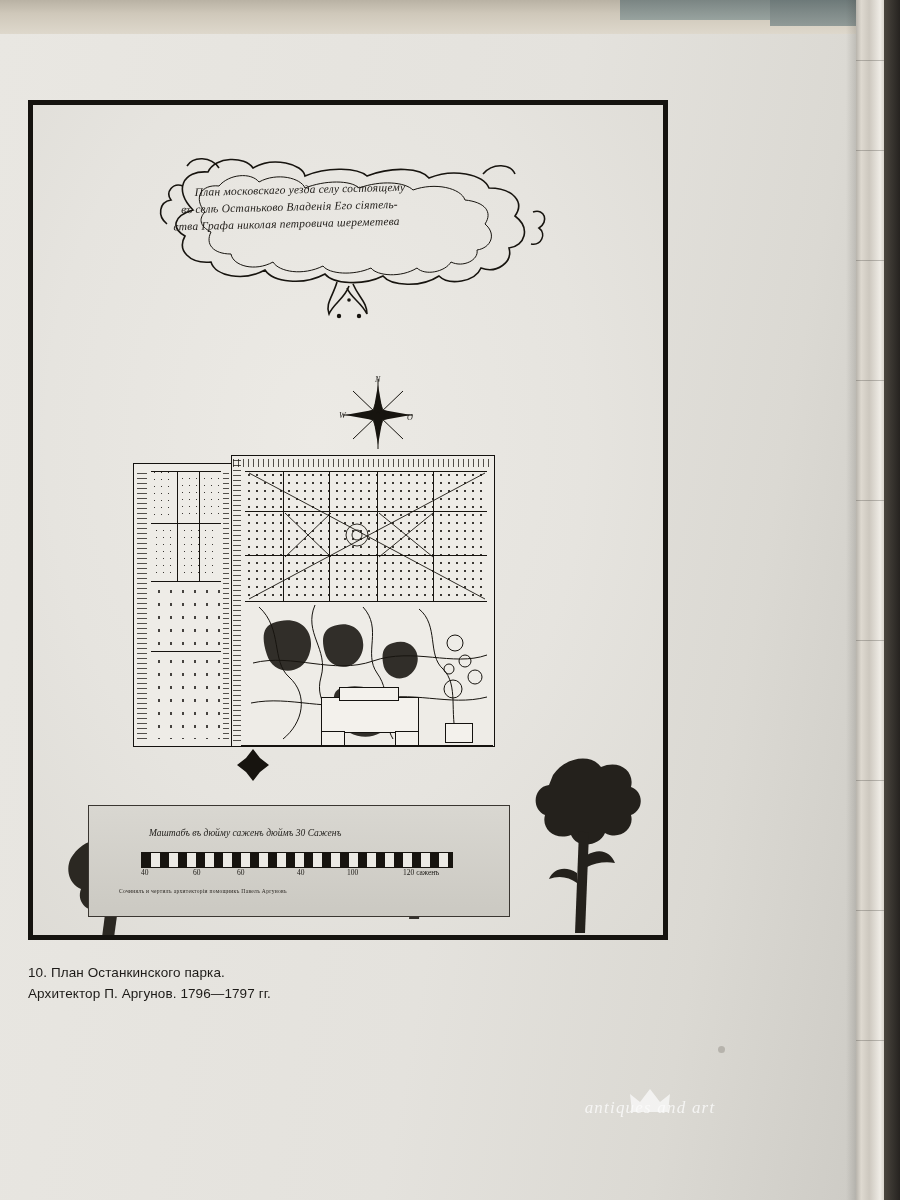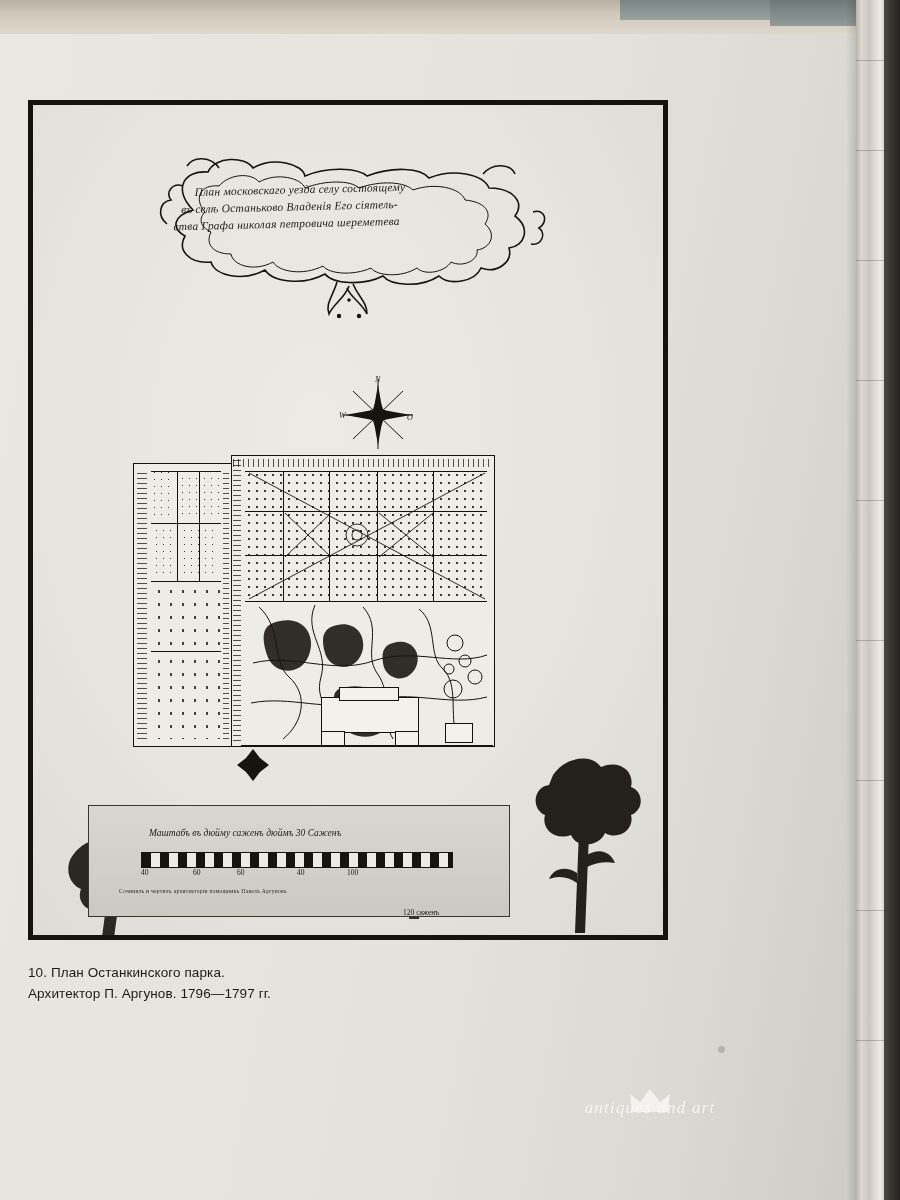--- a/index.html
+++ b/index.html
@@ -538,21 +538,21 @@
 
       <div class="scalebar">
         <div class="scale-caption">Маштабъ въ дюйму саженъ дюймъ 30 Саженъ</div>
         <div class="scale-ruler"></div>
         <div class="scale-ticks">
           <span style="left:0px;">40</span>
           <span style="left:52px;">60</span>
           <span style="left:96px;">60</span>
           <span style="left:156px;">40</span>
           <span style="left:206px;">100</span>
-          <span style="left:262px;margin-top:40px;">120 саженъ</span>
+          <span style="left:262px;">120 саженъ</span>
         </div>
         <div class="scale-foot">Сочинялъ и чертилъ архитекторіи помощникъ Павелъ Аргуновъ</div>
       </div>
 
     </div>
   </div>
 
   <div class="caption">
     <div>10. План Останкинского парка.</div>
     <div>Архитектор П. Аргунов. 1796—1797 гг.</div>

